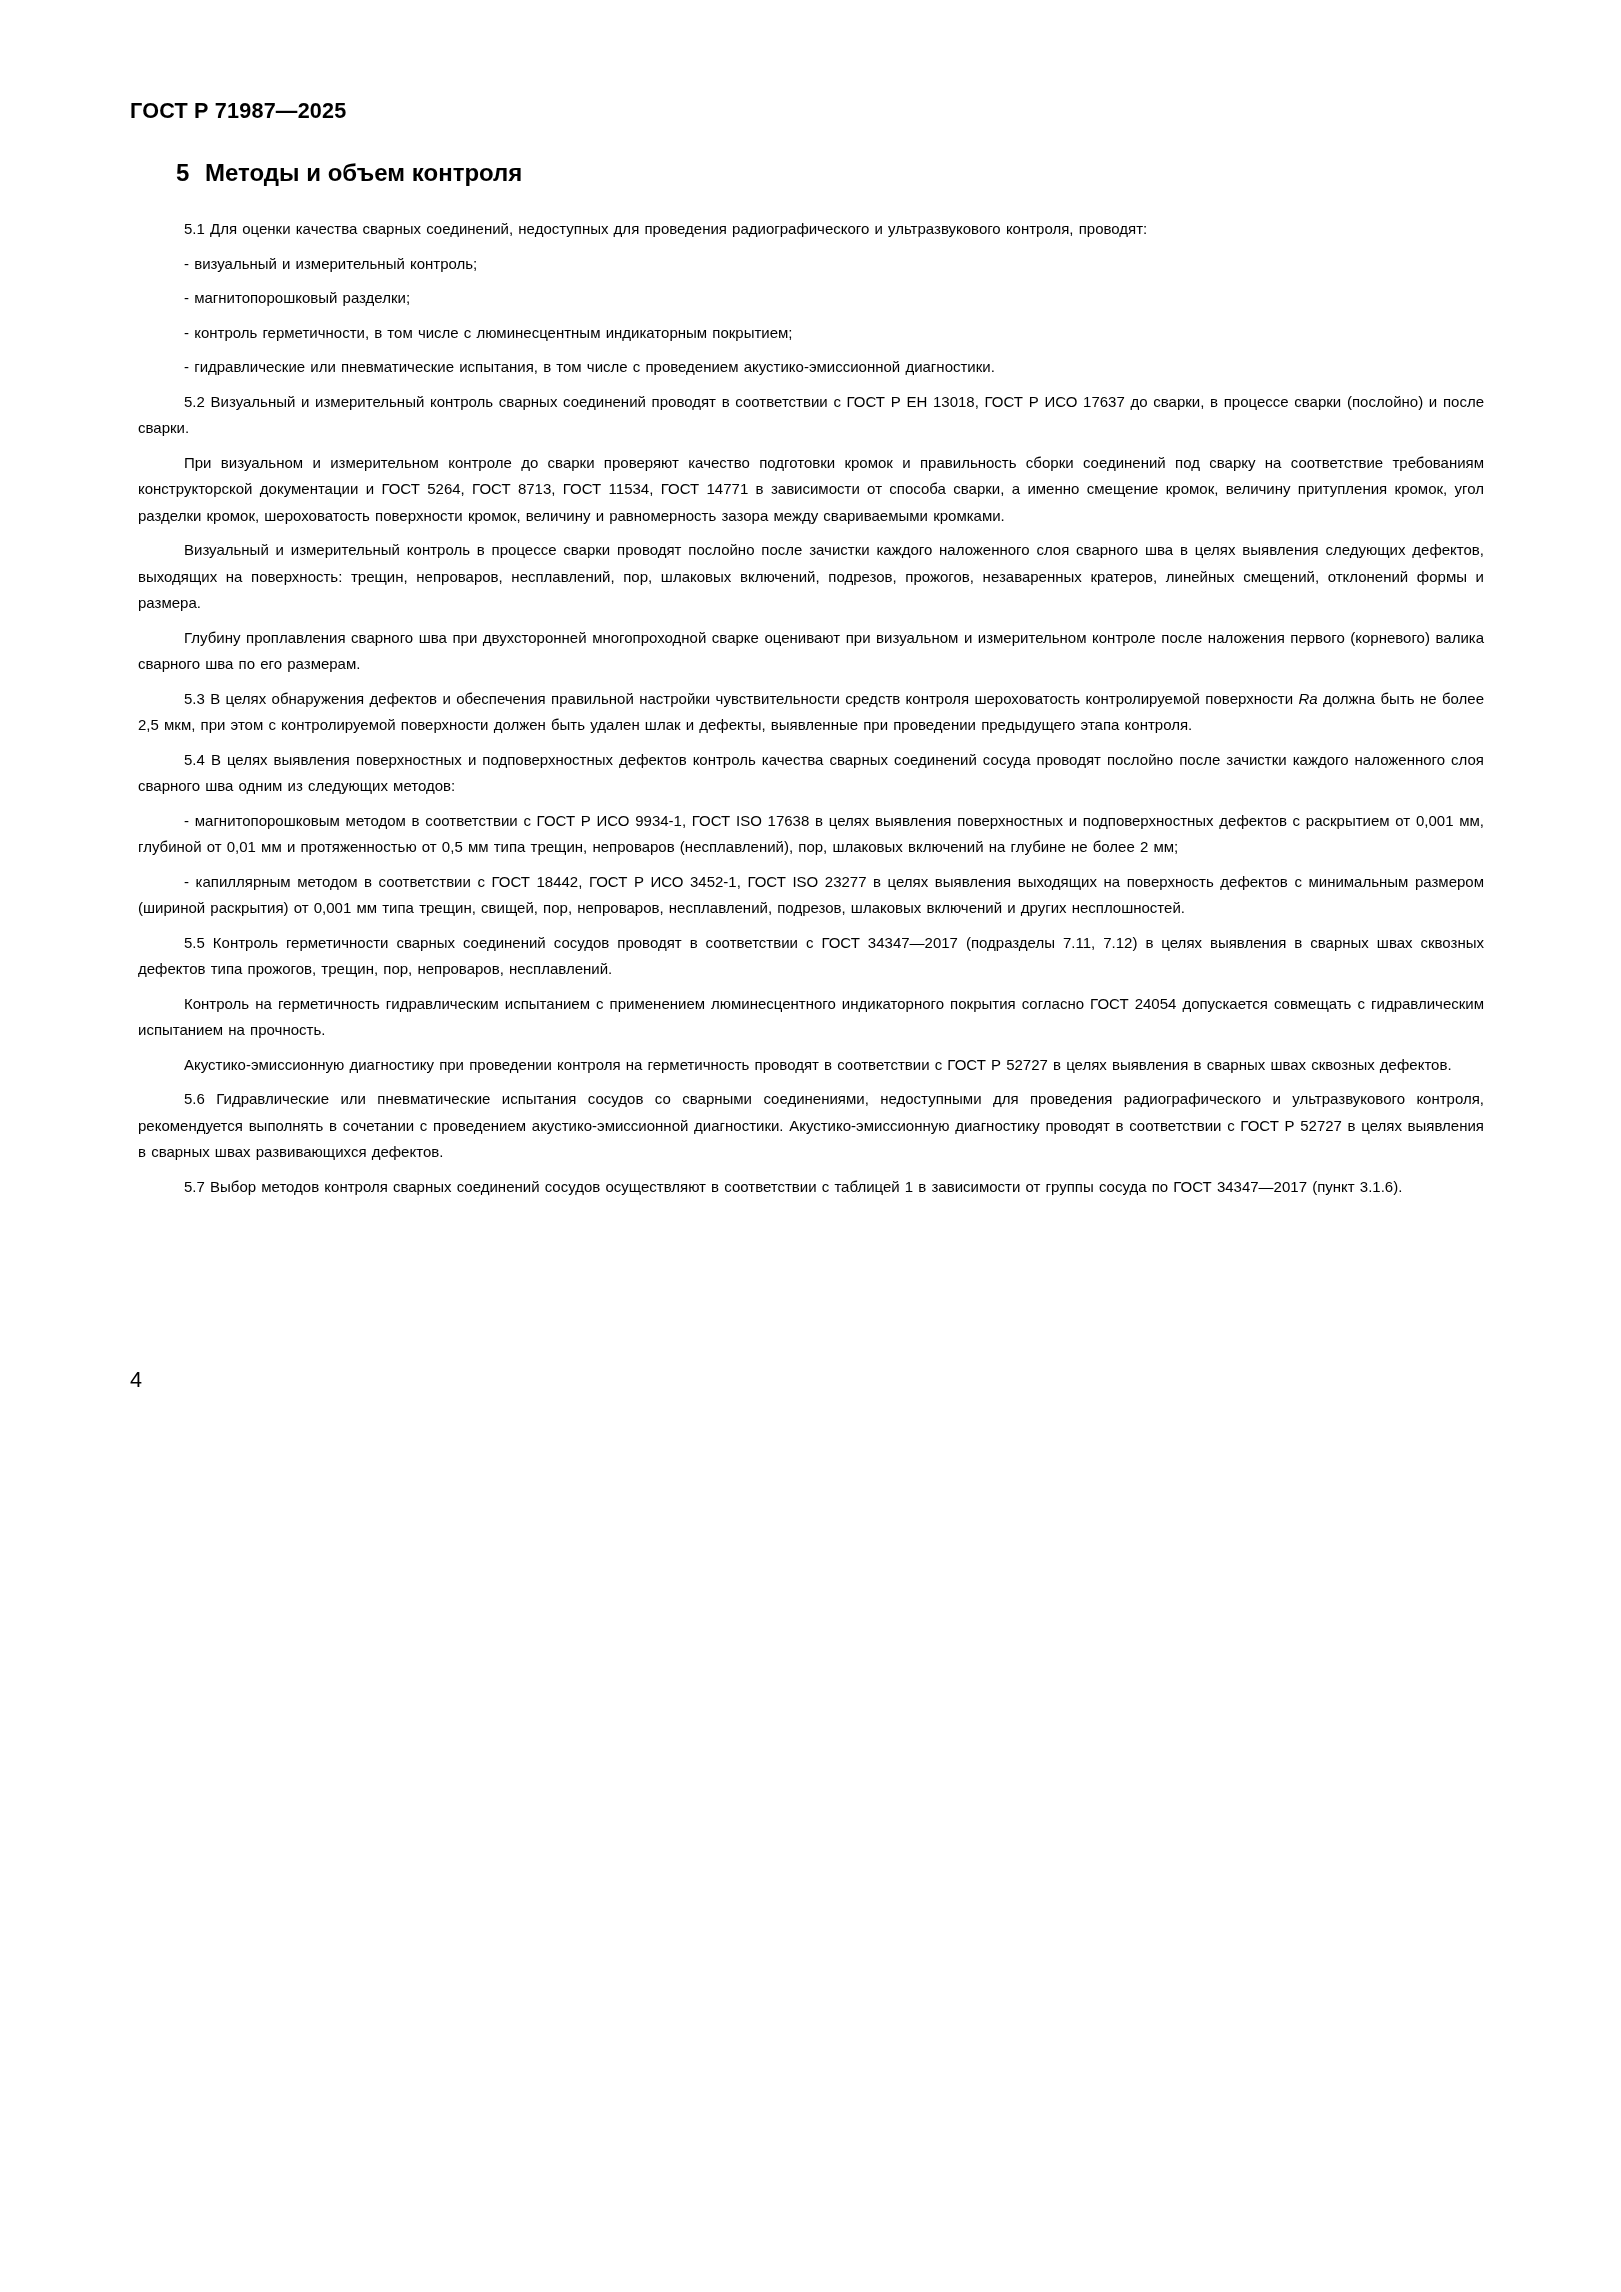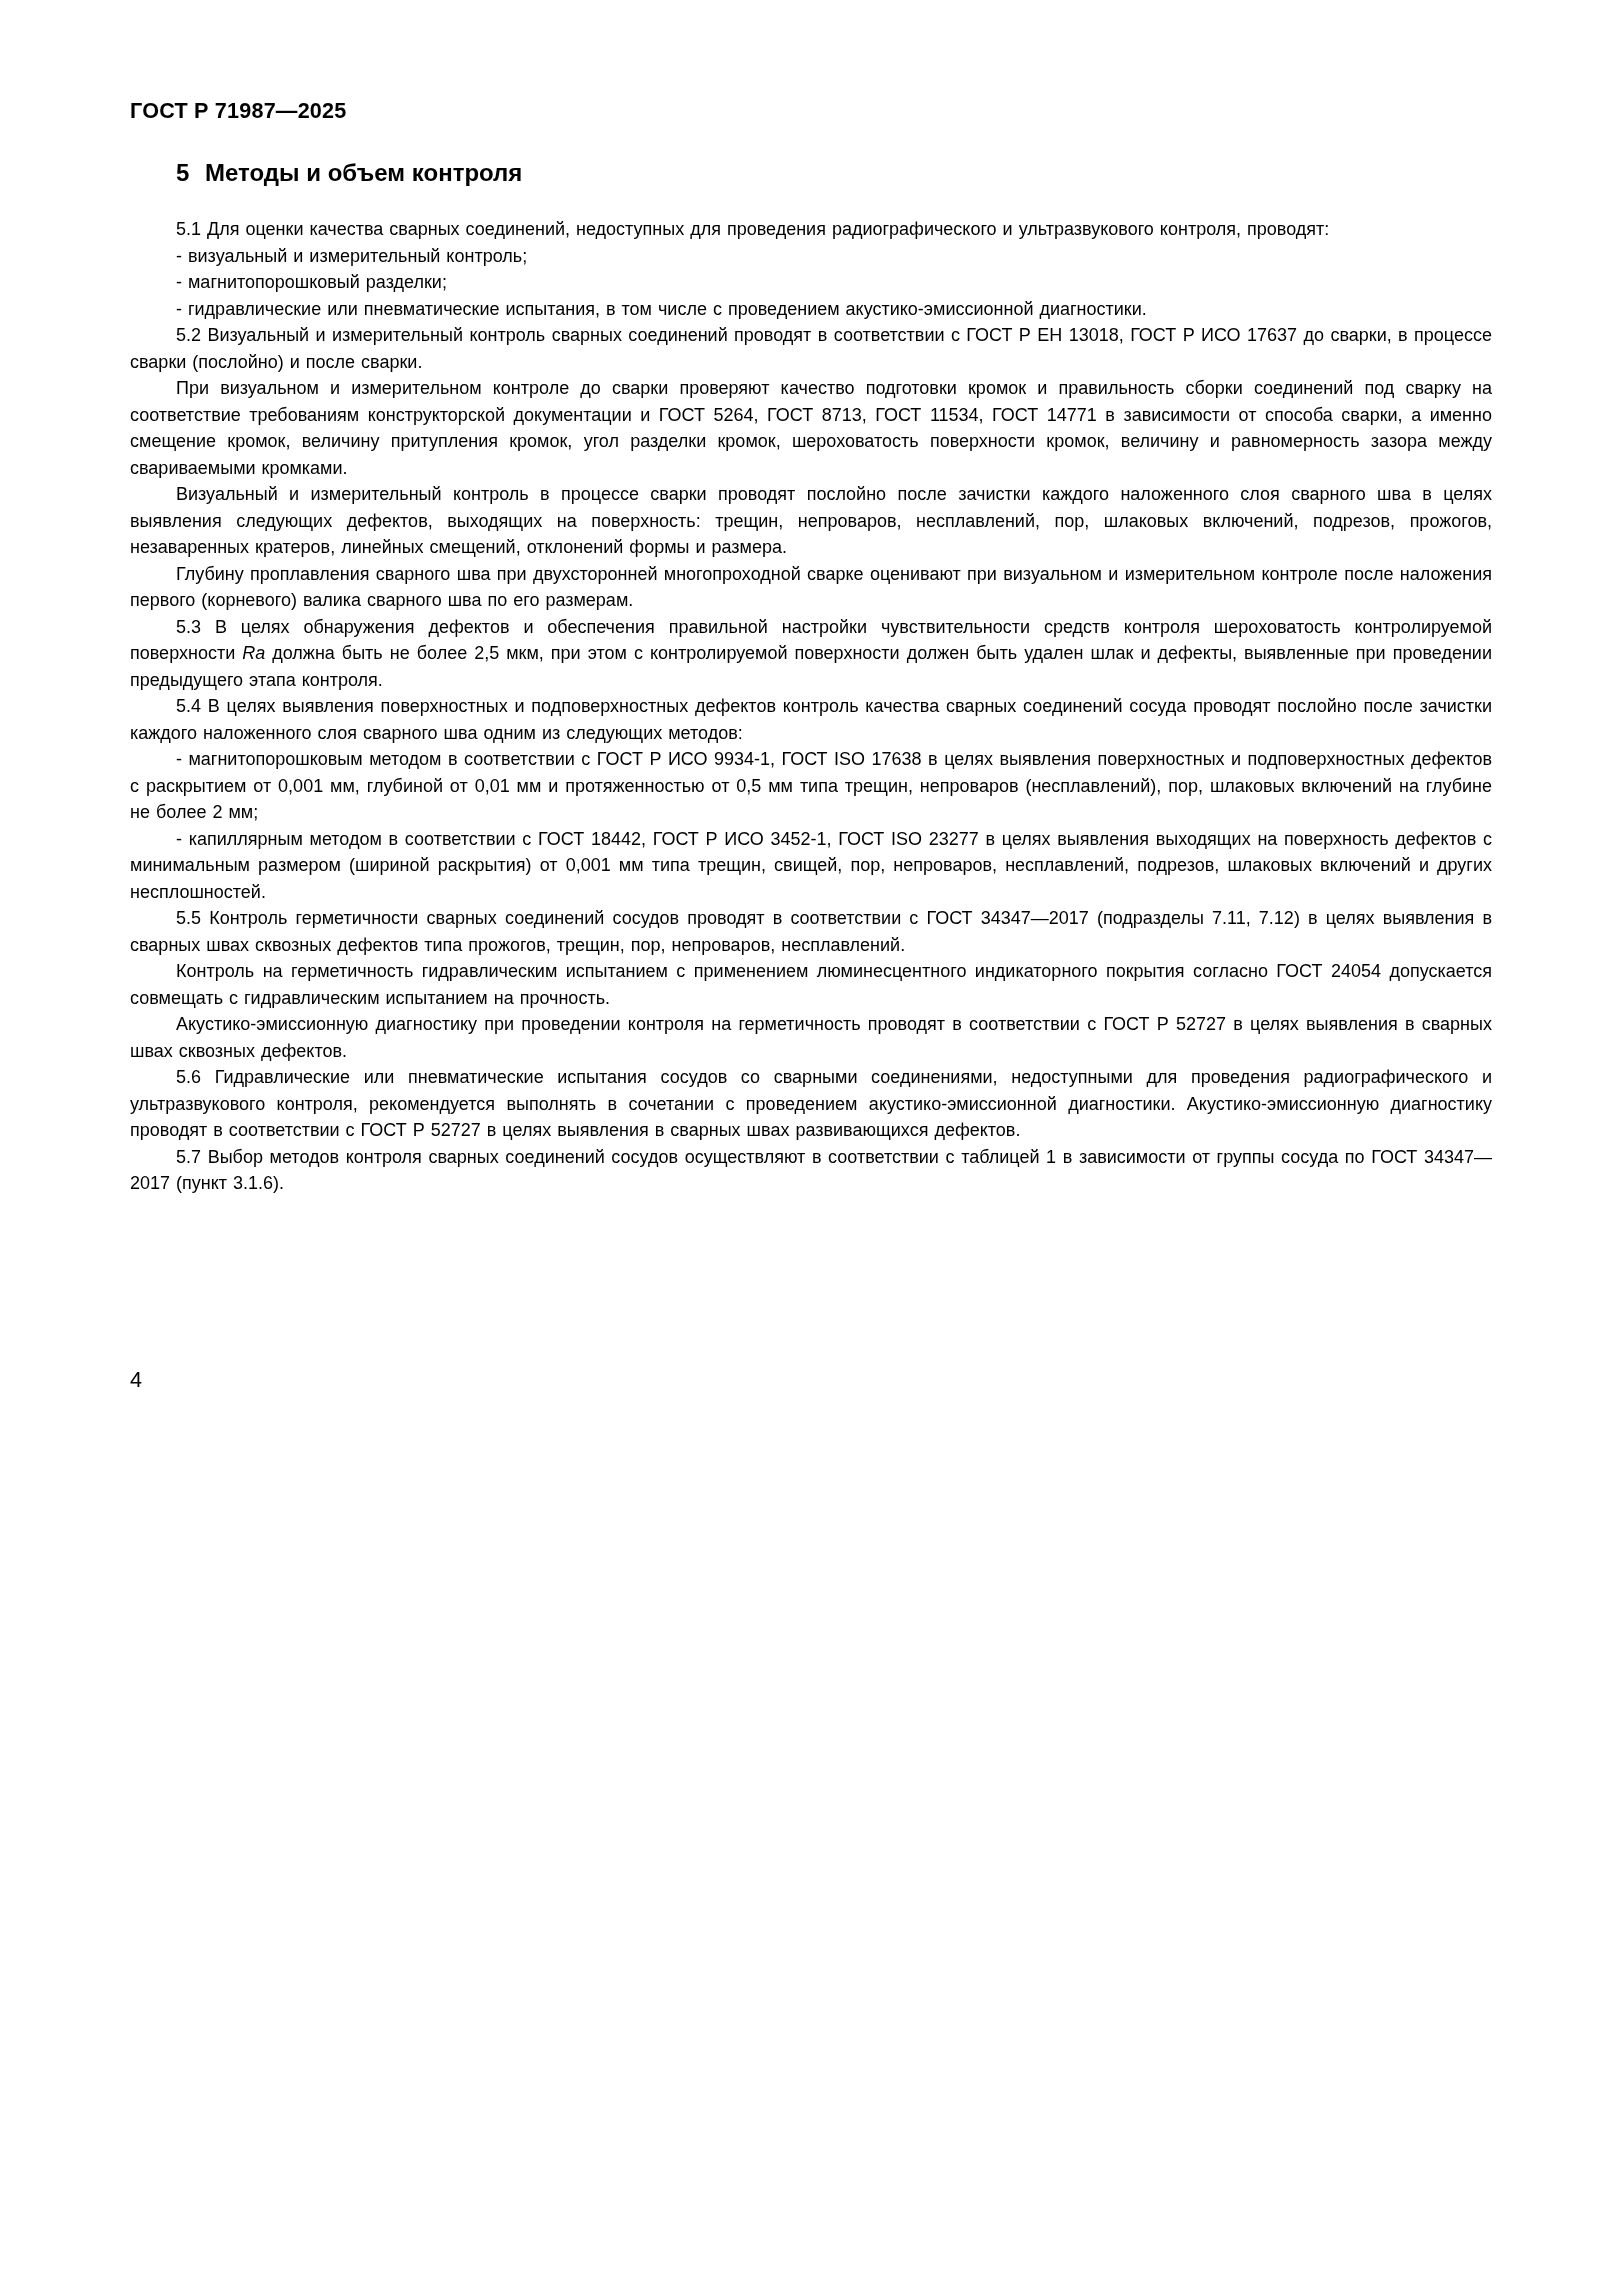--- a/index.html
+++ b/index.html
@@ -26,22 +26,22 @@
   }
   .section-title {
     margin: 35px 0 29px 46px;
     font-size: 24px;
     font-weight: bold;
   }
   .section-title .st-num {
     margin-right: 15.7px;
   }
   .doc-body p.para {
-    margin: 0;
-    font-size: 18px;
+    margin: 8px;
+    font-size: 15px;
     line-height: 26.5px;
     text-align: justify;
     text-indent: 46px;
     word-spacing: 1px;
   }
   .doc-body p.para i {
     font-style: italic;
   }
   .page-num {
     position: absolute;
@@ -58,20 +58,21 @@
   <div class="doc-code">ГОСТ Р 71987—2025</div>
 
   <div class="section-title">
     <span class="st-num">5</span><span>Методы и объем контроля</span>
   </div>
 
   <div class="doc-body">
     <p class="para">5.1 Для оценки качества сварных соединений, недоступных для проведения радиографического и ультразвукового контроля, проводят:</p>
     <p class="para">- визуальный и измерительный контроль;</p>
     <p class="para">- магнитопорошковый разделки;</p>
+    <p class="para">- контроль герметичности, в том числе с люминесцентным индикаторным покрытием;</p>
     <p class="para">- гидравлические или пневматические испытания, в том числе с проведением акустико-эмиссионной диагностики.</p>
     <p class="para">5.2 Визуальный и измерительный контроль сварных соединений проводят в соответствии с ГОСТ Р ЕН 13018, ГОСТ Р ИСО 17637 до сварки, в процессе сварки (послойно) и после сварки.</p>
     <p class="para">При визуальном и измерительном контроле до сварки проверяют качество подготовки кромок и правильность сборки соединений под сварку на соответствие требованиям конструкторской документации и ГОСТ 5264, ГОСТ 8713, ГОСТ 11534, ГОСТ 14771 в зависимости от способа сварки, а именно смещение кромок, величину притупления кромок, угол разделки кромок, шероховатость поверхности кромок, величину и равномерность зазора между свариваемыми кромками.</p>
     <p class="para">Визуальный и измерительный контроль в процессе сварки проводят послойно после зачистки каждого наложенного слоя сварного шва в целях выявления следующих дефектов, выходящих на поверхность: трещин, непроваров, несплавлений, пор, шлаковых включений, подрезов, прожогов, незаваренных кратеров, линейных смещений, отклонений формы и размера.</p>
     <p class="para">Глубину проплавления сварного шва при двухсторонней многопроходной сварке оценивают при визуальном и измерительном контроле после наложения первого (корневого) валика сварного шва по его размерам.</p>
     <p class="para"><span>5.3 В целях обнаружения дефектов и обеспечения правильной настройки чувствительности средств контроля шероховатость контролируемой поверхности </span><i>Ra</i><span> должна быть не более 2,5 мкм, при этом с контролируемой поверхности должен быть удален шлак и дефекты, выявленные при проведении предыдущего этапа контроля.</span></p>
     <p class="para">5.4 В целях выявления поверхностных и подповерхностных дефектов контроль качества сварных соединений сосуда проводят послойно после зачистки каждого наложенного слоя сварного шва одним из следующих методов:</p>
     <p class="para">- магнитопорошковым методом в соответствии с ГОСТ Р ИСО 9934-1, ГОСТ ISO 17638 в целях выявления поверхностных и подповерхностных дефектов с раскрытием от 0,001 мм, глубиной от 0,01 мм и протяженностью от 0,5 мм типа трещин, непроваров (несплавлений), пор, шлаковых включений на глубине не более 2 мм;</p>
     <p class="para">- капиллярным методом в соответствии с ГОСТ 18442, ГОСТ Р ИСО 3452-1, ГОСТ ISO 23277 в целях выявления выходящих на поверхность дефектов с минимальным размером (шириной раскрытия) от 0,001 мм типа трещин, свищей, пор, непроваров, несплавлений, подрезов, шлаковых включений и других несплошностей.</p>
     <p class="para">5.5 Контроль герметичности сварных соединений сосудов проводят в соответствии с ГОСТ 34347—2017 (подразделы 7.11, 7.12) в целях выявления в сварных швах сквозных дефектов типа прожогов, трещин, пор, непроваров, несплавлений.</p>

